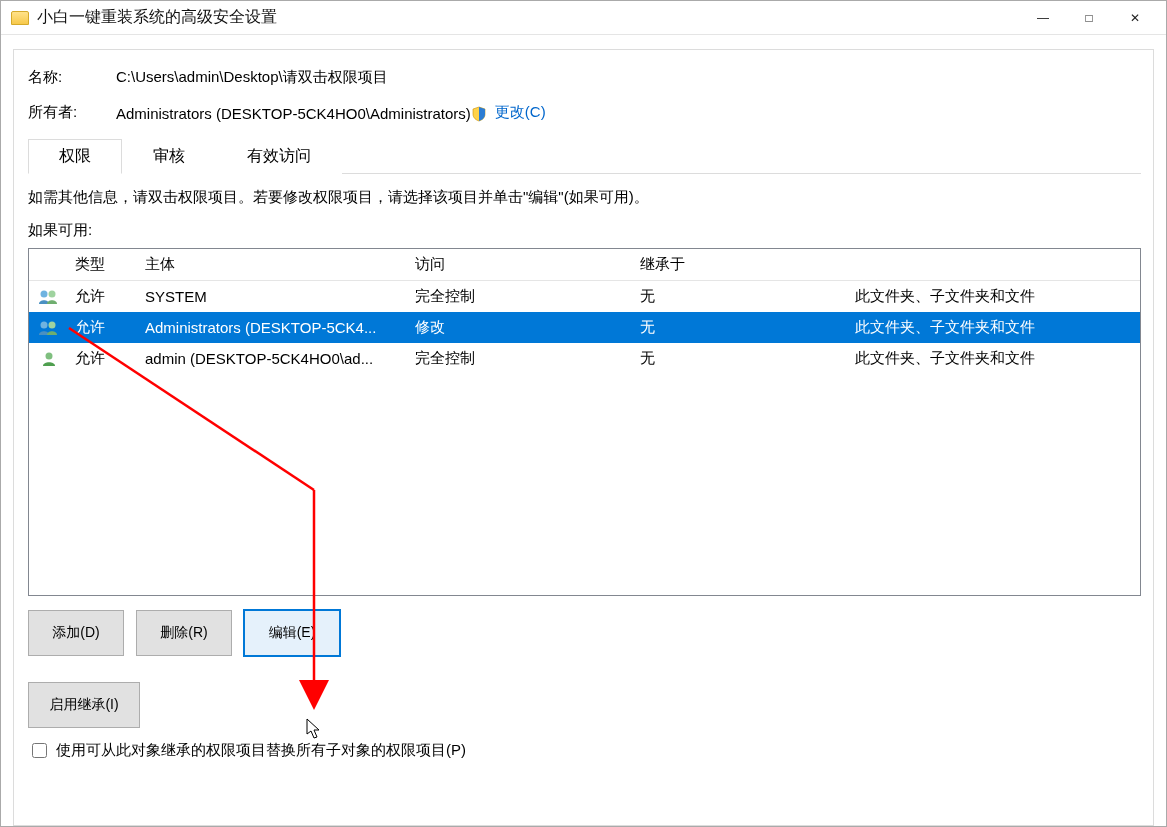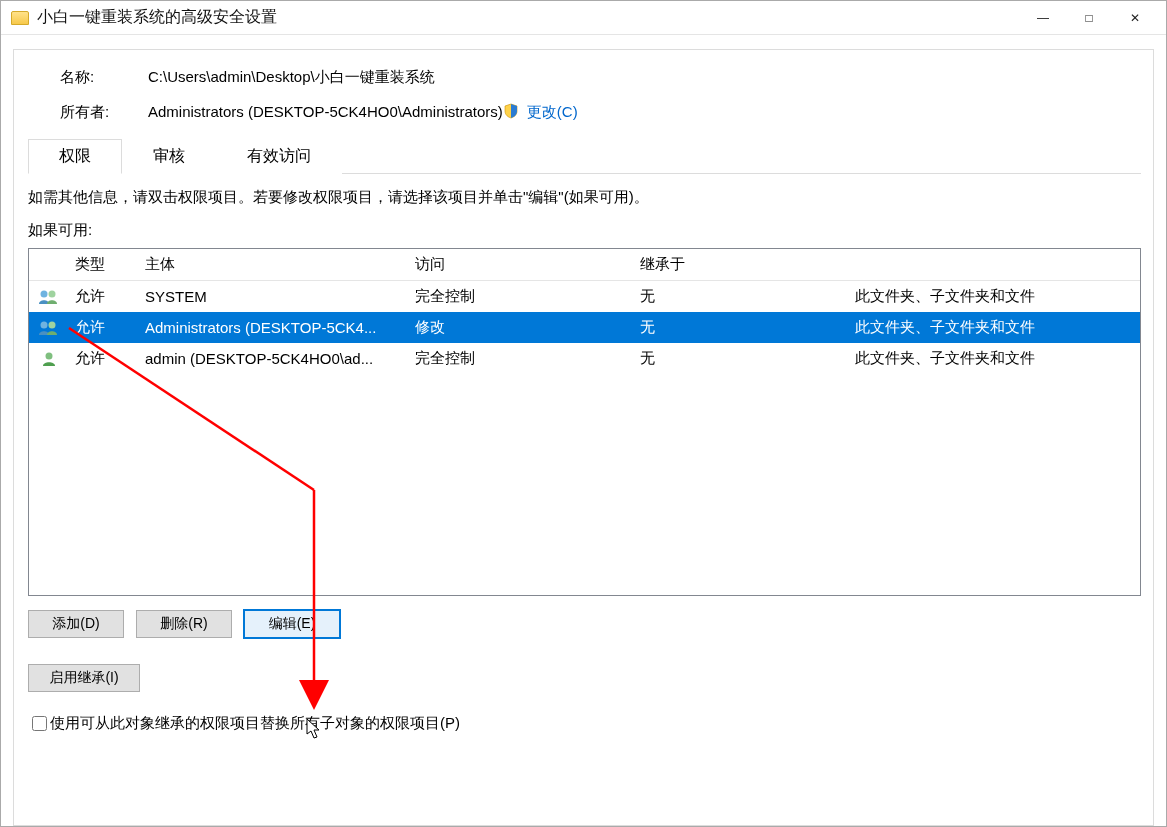--- a/index.html
+++ b/index.html
@@ -42,21 +42,21 @@
     font-size: 12px; color:#222;
   }
 
   
   .content {
     position: absolute;
     left: 12px; right: 12px; top: 48px; bottom: 0;
     border: 1px solid #dcdcdc;
     padding: 18px 12px 12px 14px;
   }
-  .kv-row { display:flex; align-items:flex-start; margin-bottom: 16px; margin-left: 32px; }
+  .kv-row { display:flex; align-items:flex-end; margin-bottom: 16px; }
   .kv-row .label { width: 88px; color:#000; }
   .kv-row .value { color:#000; }
   .link { color:#0066cc; cursor:pointer; margin-left:6px; }
   .shield {
     display:inline-block; width:16px; height:16px; vertical-align:-3px; margin-right:2px;
   }
 
   
   .tabs {
     display:flex; border-bottom:1px solid #dcdcdc; margin-bottom: 14px;
@@ -94,32 +94,32 @@
   .perm-row > div { padding: 2px 6px; white-space:nowrap; overflow:hidden; text-overflow:ellipsis; }
   .perm-row.selected { background:#0078d7; color:#fff; }
   .icon-cell { display:flex; justify-content:center; }
   .user-group-icon { width:22px; height:16px; position:relative; }
   .user-group-icon svg { width:22px; height:16px; display:block; }
   .user-single-icon svg { width:16px; height:16px; display:block; }
 
   
   .btn-row { display:flex; gap:12px; margin-top: 14px; }
   .wbtn {
-    min-width: 96px; height:28px;
+    min-width: 96px; height:46px;
     border:1px solid #adadad; background:#e1e1e1;
     font-family:inherit; font-size:14px; color:#000;
     padding: 0 14px;
   }
   .wbtn.focused {
     border:1px solid #0078d7;
     outline:1px solid #0078d7;
     background:#e5f1fb;
   }
   .inherit-row { margin-top: 26px; }
-  .checkbox-row { display:flex; align-items:center; margin-top: 21px; font-size:15px; }
+  .checkbox-row { display:flex; align-items:center; gap:6px; margin-top: 12px; font-size:15px; }
   .checkbox-row input { width:15px; height:15px; }
 
   
   .annotation {
     position:absolute; left:0; top:0; width:100%; height:100%;
     pointer-events:none;
   }
 
   
   .cursor {
@@ -138,21 +138,21 @@
       <div class="btn">—</div>
       <div class="btn">□</div>
       <div class="btn close">✕</div>
     </div>
   </div>
 
   <div class="content">
 
     <div class="kv-row">
       <span class="label">名称:</span>
-      <span class="value">C:\Users\admin\Desktop\小白一键重装系统</span>
+      <span class="value">C:\Users\admin\Desktop\请双击权限项目</span>
     </div>
 
     <div class="kv-row">
       <span class="label">所有者:</span>
       <span class="value">Administrators (DESKTOP-5CK4HO0\Administrators)</span>
       <span class="shield">
         <svg viewBox="0 0 16 16">
             <path d="M8 1 L14 3 V8 C14 12 11 14 8 15 C5 14 2 12 2 8 V3 Z" fill="#ffd24a" stroke="#c98f00" stroke-width="0.6"></path>
             <path d="M8 1 L14 3 V8 C14 12 11 14 8 15 Z" fill="#2b7cd3"></path>
           </svg>

